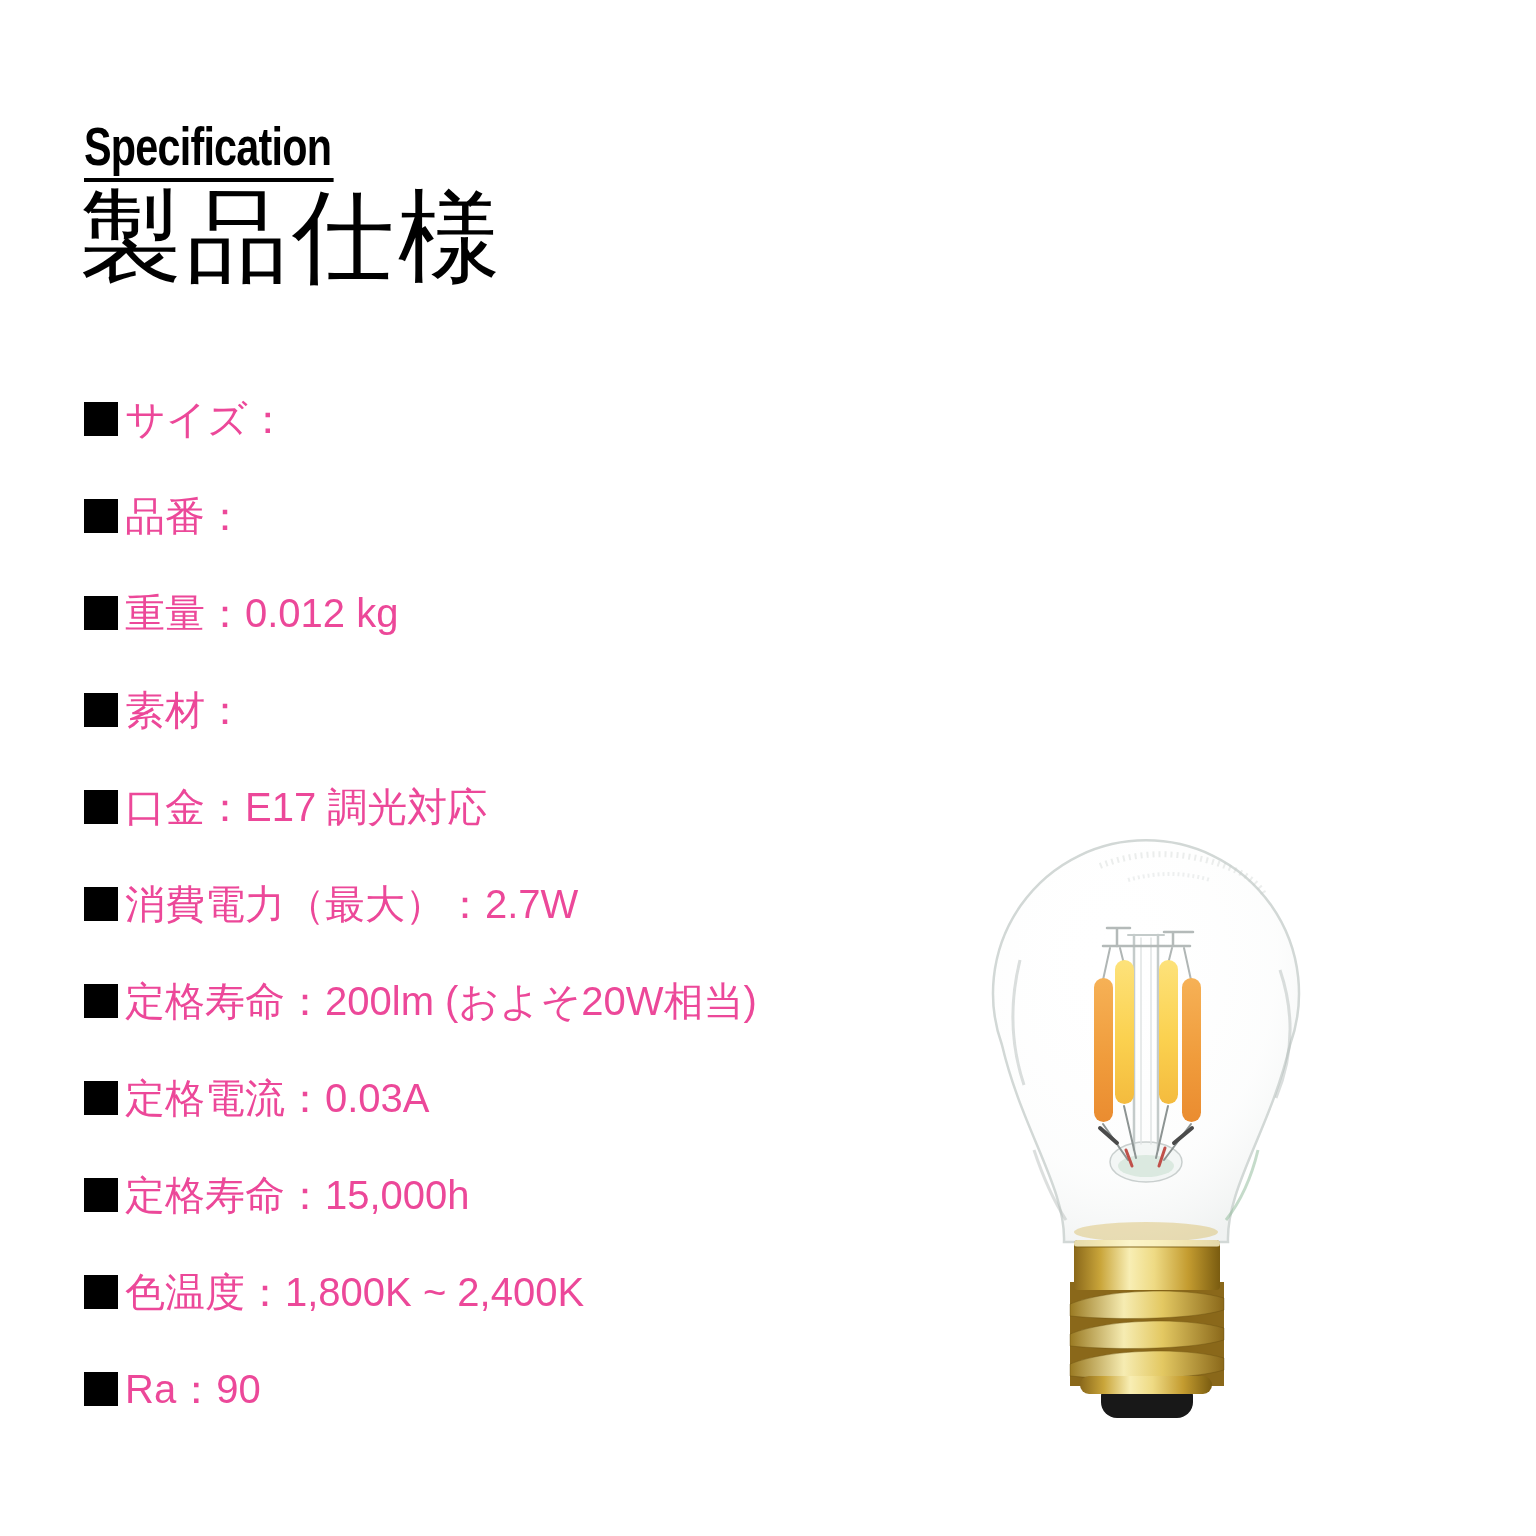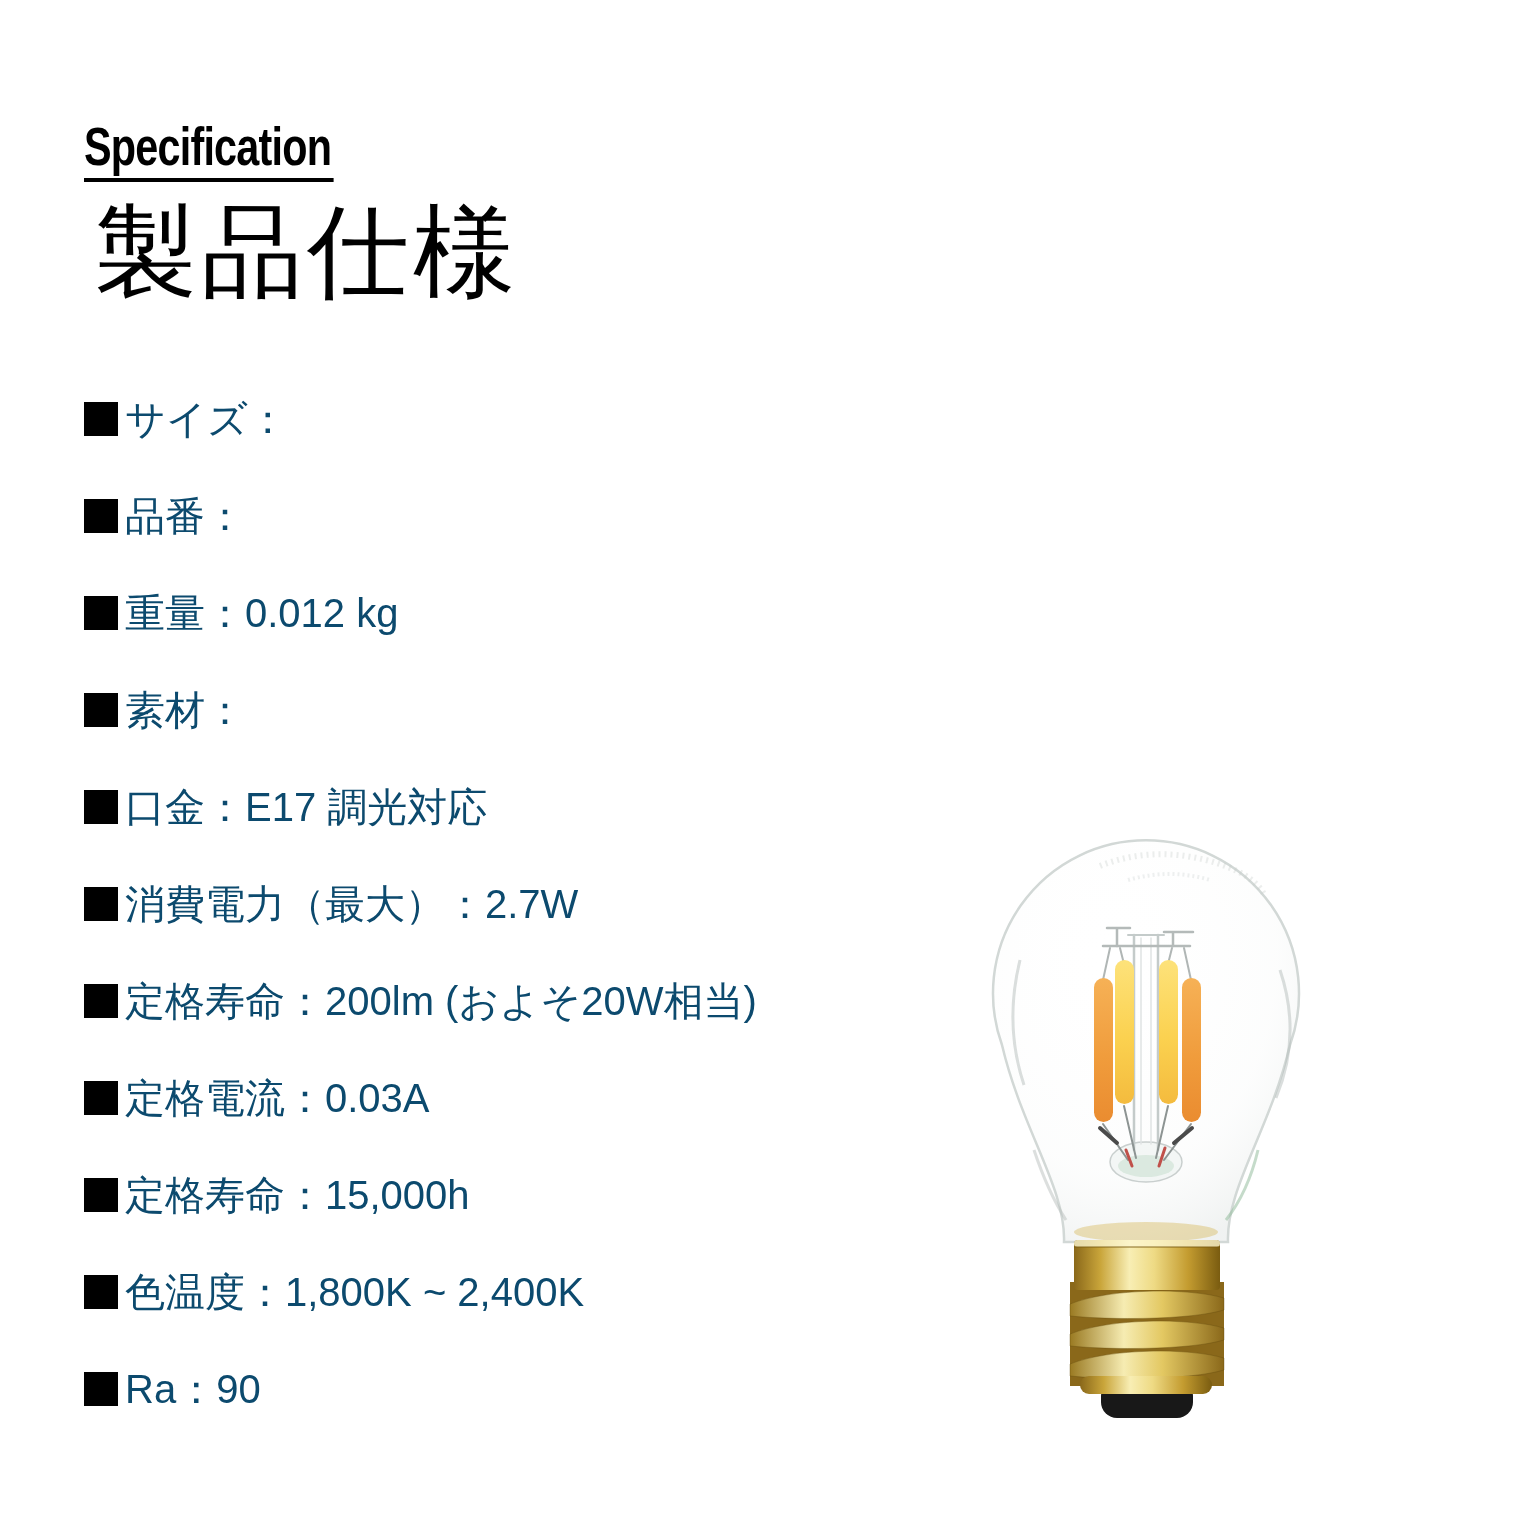--- a/index.html
+++ b/index.html
@@ -13,35 +13,35 @@
   .heading-en{
     display:inline-block;
     font-family:"Liberation Sans","DejaVu Sans",sans-serif;
     font-weight:900;font-size:53px;line-height:0.95;letter-spacing:-1px;
     transform:scaleX(0.78);transform-origin:0 0;
     border-bottom:4px solid #000;padding:0 3px 6px 0;
     white-space:nowrap;
   }
   
   .heading-ja{
-    position:absolute;left:80px;top:182px;margin:15px;
+    position:absolute;left:80px;top:182px;margin:0;
     font-family:"Liberation Serif","DejaVu Serif",serif;
     font-weight:500;font-size:102px;line-height:1.1;letter-spacing:4px;
     white-space:nowrap;
   }
   
   .spec-list{position:absolute;left:84px;top:390px;}
   .spec-row{
     display:flex;align-items:center;height:57px;margin-bottom:40px;
     font-size:40px;line-height:1.3;white-space:nowrap;
   }
   .bullet{
     width:34px;height:34px;background:#000;flex:none;margin-right:7px;
   }
-  .spec-label,.spec-sep,.spec-value{color:#0c4a6e;}
+  .spec-label,.spec-sep,.spec-value{color:#ec4899;}
   
   .bulb-svg{position:absolute;left:960px;top:820px;width:372px;height:620px;}
 </style>
 </head>
 <body>
 
 <div class="page">
 
   <div class="heading-en-wrap">
     <span class="heading-en">Specification</span>

